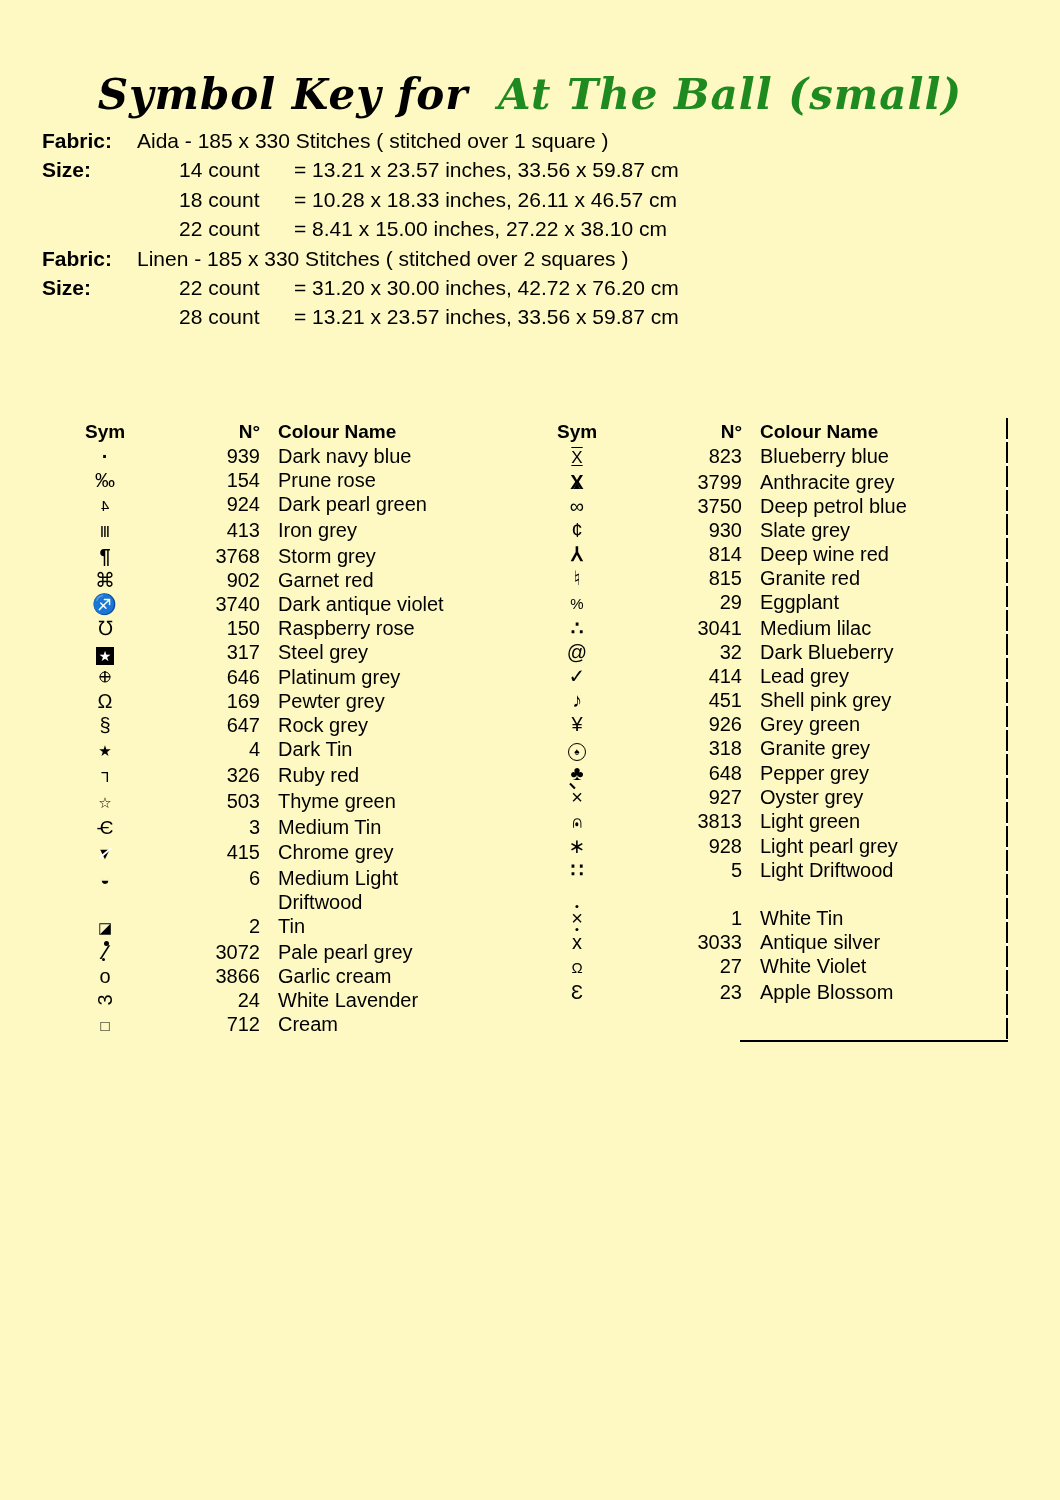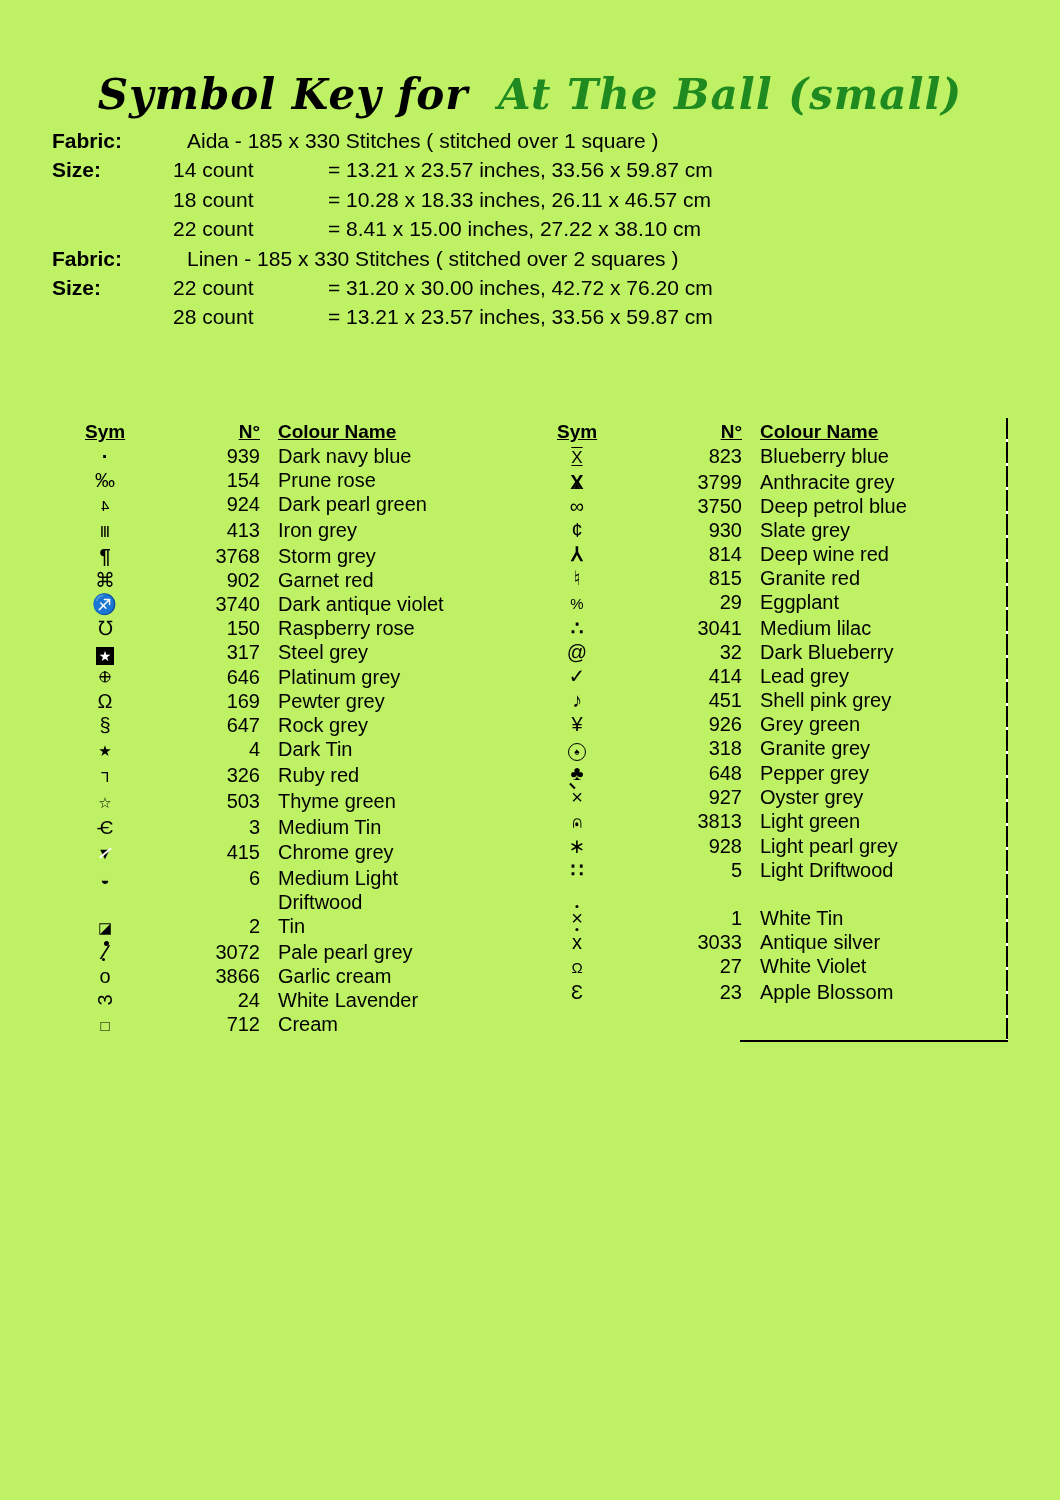--- a/index.html
+++ b/index.html
@@ -1,42 +1,42 @@
 <!DOCTYPE html>
 <html><head>
 <meta charset="utf-8">
 <style>
   html,body{margin:0;padding:0;background:#fff;}
-  .page{position:relative;width:1060px;height:1500px;background:#bef264;overflow:hidden;
+  .page{position:relative;width:1060px;height:1500px;background:#fef9c3;overflow:hidden;
         font-family:"Liberation Sans", sans-serif;color:#000;}
   
   .title{position:absolute;top:70px;left:0;width:100%;text-align:center;
          font-family:"DejaVu Serif", serif;font-style:italic;font-weight:bold;
          font-size:42px;letter-spacing:1px;white-space:nowrap;}
   .title .green{margin-left:14px;}
   
-  .info{position:absolute;top:126px;left:52px;font-size:21px;line-height:29.4px;}
+  .info{position:absolute;top:126px;left:42px;font-size:21px;line-height:29.4px;}
   .irow{display:flex;}
   .ilabel{display:inline-block;width:95px;font-weight:bold;flex:none;}
-  .icount{display:inline-block;margin-left:26px;width:115px;flex:none;}
-  .ivalue{white-space:nowrap;margin-left:40px;}
+  .icount{display:inline-block;margin-left:42px;width:115px;flex:none;}
+  .ivalue{white-space:nowrap;}
   .note{margin-top:1px;}
   .note b{font-weight:bold;}
   
   .keytable{position:absolute;top:420px;left:0;width:1060px;height:640px;}
   .kcol{position:absolute;top:0;}
   .kcol.left{left:85px;width:382px;}
   .kcol.right{left:557px;width:400px;}
   .krow{display:flex;align-items:flex-start;min-height:24px;line-height:24px;font-size:20px;}
   .sym{width:40px;text-align:center;flex:none;}
   .num{width:135px;text-align:right;flex:none;}
   .kcol.right .num{width:145px;}
   .name{margin-left:18px;flex:1;}
   .khead{font-weight:bold;font-size:19px;}
-  .khead span.u{text-decoration:underline;}
+  .khead span.u{}
   
   .g{display:inline-block;position:relative;}
   .g.sm{font-size:15px;}
   .g.bold{font-weight:bold;}
   .g.flip-h{transform:scaleX(-1);}
   .g.rot90{transform:rotate(-90deg);}
   .g.tight{letter-spacing:-3px;padding-right:3px;font-size:19px;}
   .g.boxed{background:#000;color:#fff;width:18px;height:18px;line-height:18px;
            font-size:14px;text-align:center;vertical-align:-2px;}
   .g.circled{border:1.4px solid #000;border-radius:50%;width:16px;height:16px;

